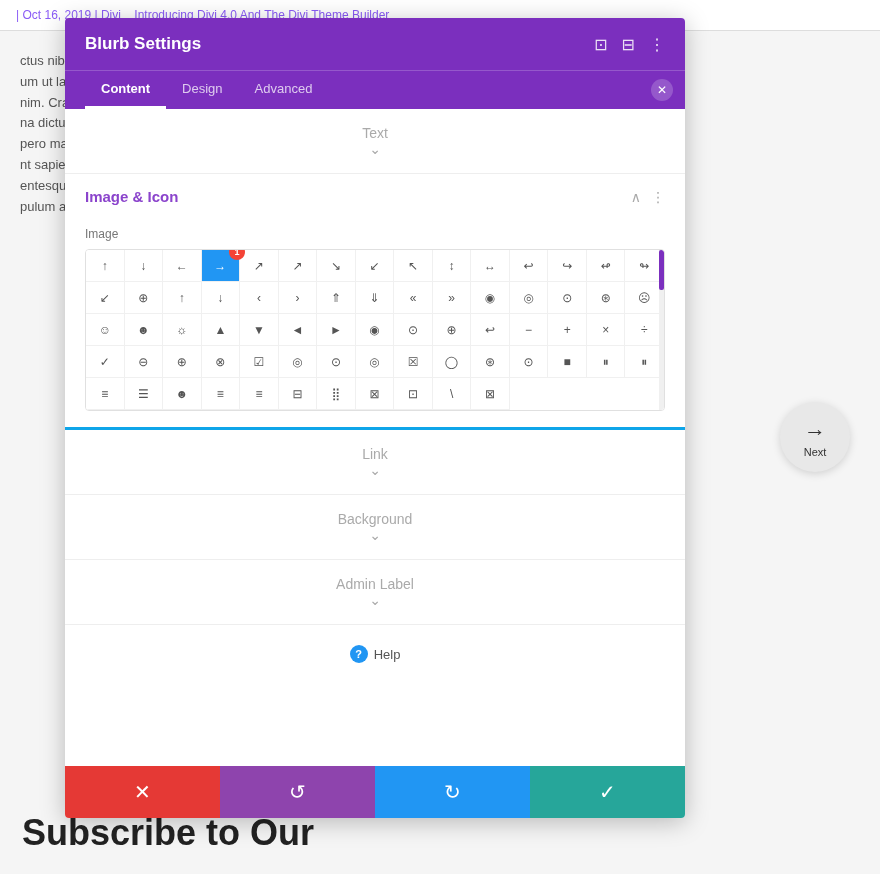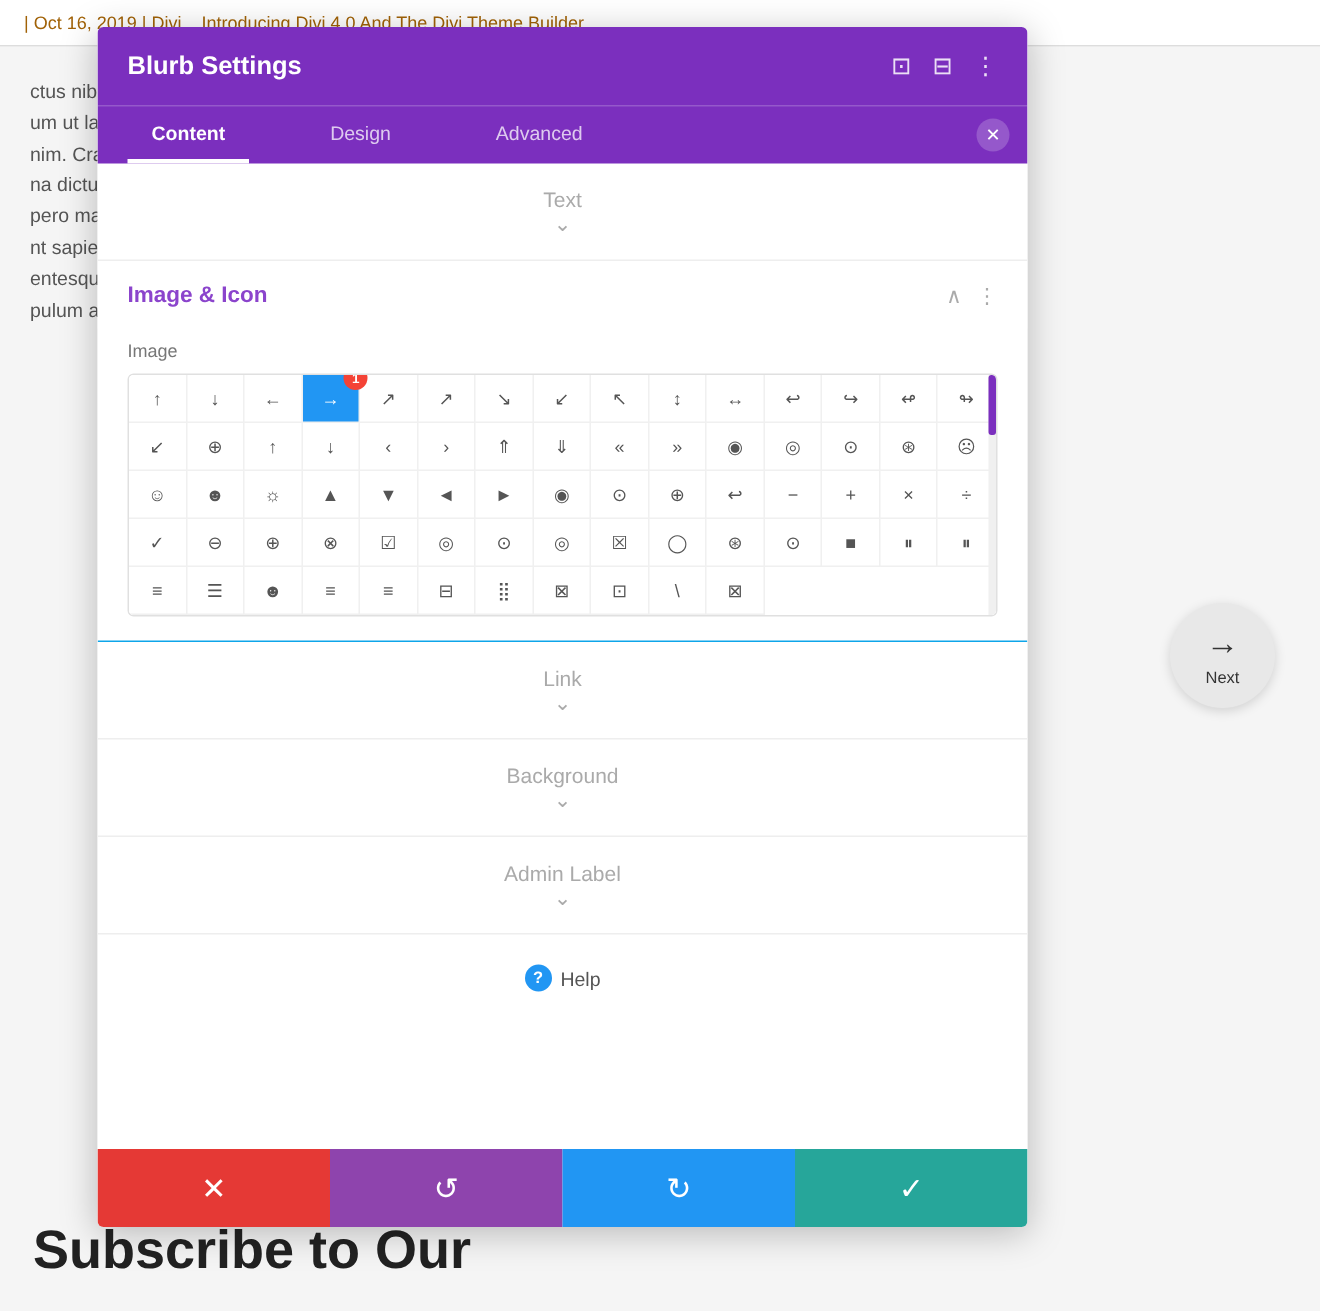--- a/index.html
+++ b/index.html
@@ -16,21 +16,21 @@
     .page-bg {
       position: absolute;
       top: 0; left: 0; right: 0; bottom: 0;
       background: #f5f5f5;
     }
 
     .page-header {
       background: #fff;
       padding: 8px 16px;
       font-size: 12px;
-      color: #a16207;
+      color: #8b5cf6;
       border-bottom: 1px solid #ddd;
     }
 
     .page-content {
       padding: 20px 80px 20px 20px;
       color: #555;
       font-size: 13px;
       line-height: 1.6;
       max-width: 300px;
     }
@@ -118,21 +118,20 @@
     }
 
     
     .tab-bar {
       background: #7b2fbe;
       display: flex;
       padding: 0 20px;
       border-top: 1px solid rgba(255,255,255,0.2);
       flex-shrink: 0;
       position: relative;
-      gap: 38px;
     }
 
     .tab-item {
       padding: 10px 16px;
       font-size: 13px;
       color: rgba(255,255,255,0.75);
       cursor: pointer;
       border-bottom: 3px solid transparent;
     }
 
@@ -173,21 +172,21 @@
     .modal-body::-webkit-scrollbar-track {
       background: #f0f0f0;
     }
     .modal-body::-webkit-scrollbar-thumb {
       background: #ccc;
       border-radius: 3px;
     }
 
     
     .image-icon-section {
-      border-bottom: 1px solid #0ea5e9;
+      border-bottom: 3px solid #0ea5e9;
     }
 
     .image-icon-header {
       display: flex;
       align-items: center;
       justify-content: space-between;
       padding: 14px 20px;
       background: #fff;
     }
 

